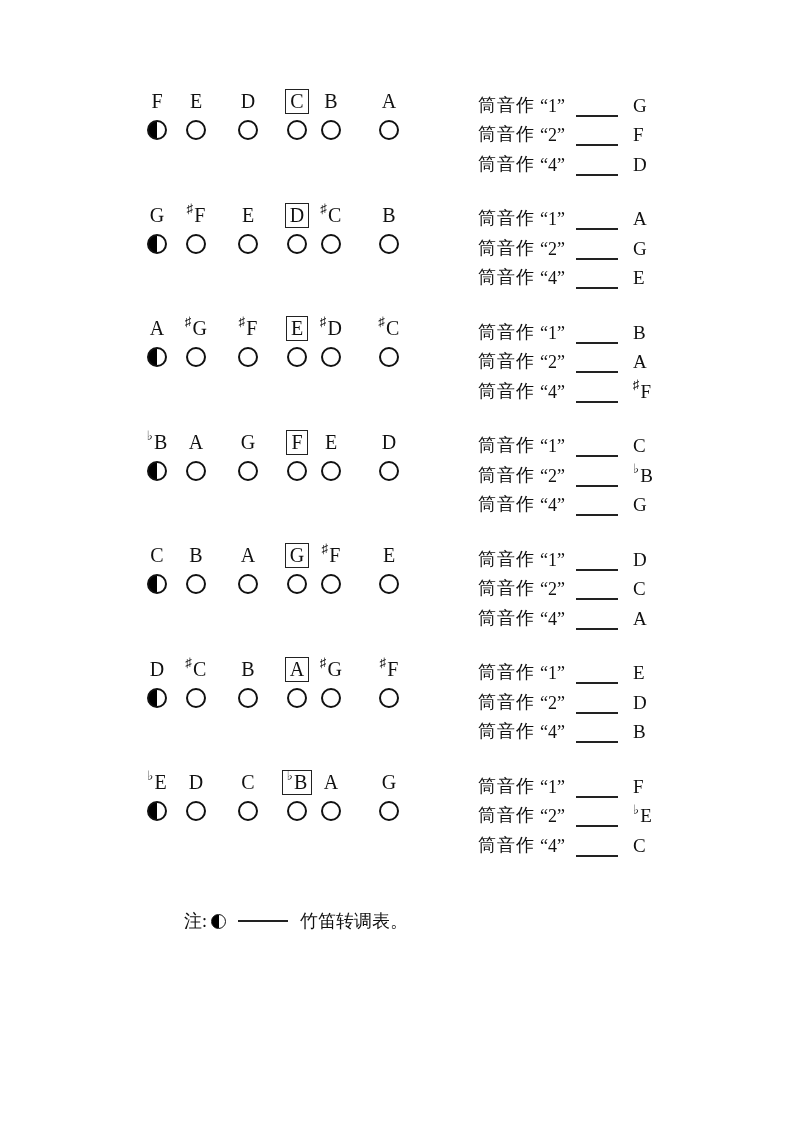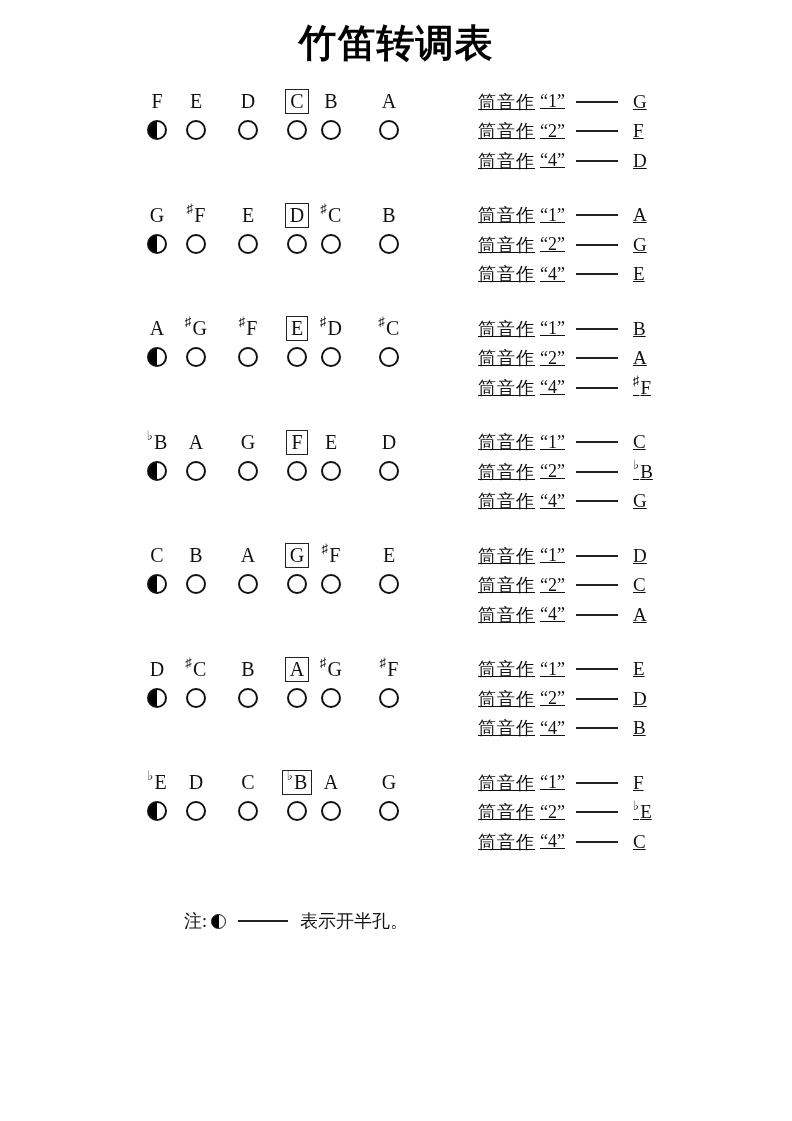--- a/index.html
+++ b/index.html
@@ -91,25 +91,24 @@
   .hole.half {
     background: linear-gradient(90deg, #000 0 50%, #fff 50% 100%);
   }
   .mappings {
     position: absolute;
     left: 478px;
     top: -1px;
   }
   .map-line {
     display: flex;
-    align-items: center;
+    align-items: flex-end;
     height: 29.5px;
     font-size: 18px;
     color: #111;
-    text-decoration: underline;
   }
   .map-label {
     letter-spacing: 1px;
     white-space: nowrap;
   }
   .map-degree {
     margin-left: 5px;
     white-space: nowrap;
   }
   .dash {
@@ -166,21 +165,20 @@
     font-size: 17px;
     margin-left: 12px;
     color: #111;
     white-space: nowrap;
   }
 </style>
 </head>
 <body>
 
 <div class="page">
-  <h1 class="title">竹笛转调表</h1>
 
   <div id="groups">
       <div class="group">
         <div class="note-row">
           <div class="col" style="left: 135px;"><span class="note">F</span></div>
           <div class="col" style="left: 174px;"><span class="note">E</span></div>
           <div class="col" style="left: 226px;"><span class="note">D</span></div>
           <div class="col" style="left: 275px;"><span class="note boxed">C</span></div>
           <div class="col" style="left: 309px;"><span class="note">B</span></div>
           <div class="col" style="left: 367px;"><span class="note">A</span></div>
@@ -441,16 +439,16 @@
             <span class="map-note">C</span>
           </div>
         </div>
       </div>
     </div>
 
   <div class="legend">
     <span>注:</span>
     <span class="hole half"></span>
     <span class="dash"></span>
-    <span>表示开半孔。</span>
+    <span>竹笛转调表。</span>
   </div>
 
 </div>
 
 </body></html>

